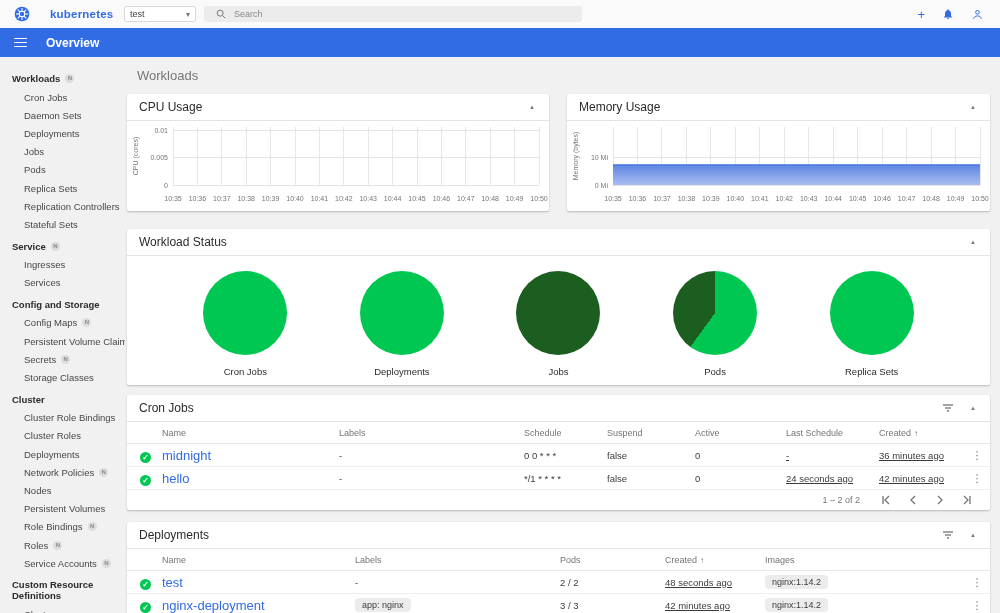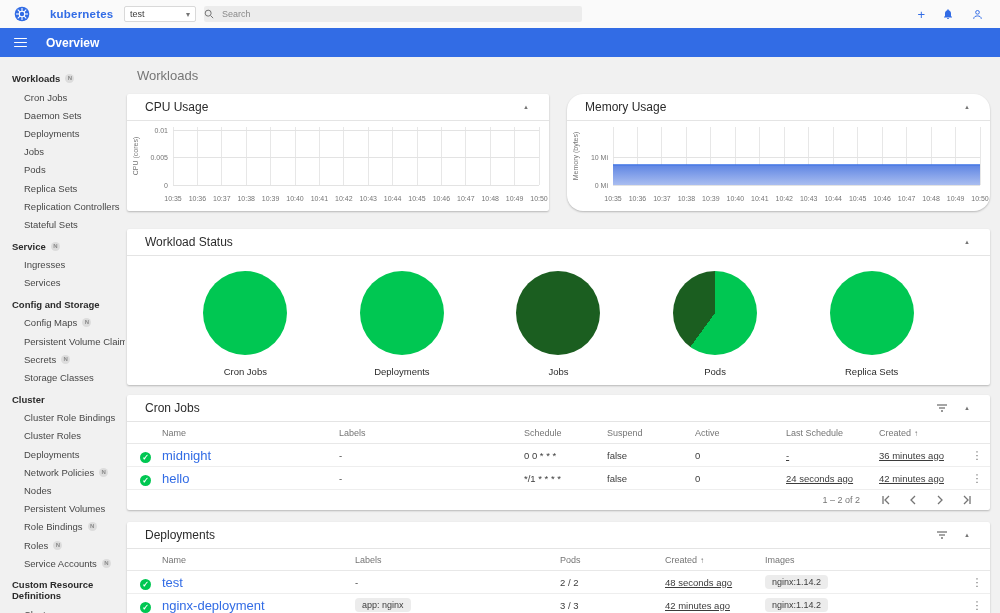--- a/index.html
+++ b/index.html
@@ -8,21 +8,21 @@
 
   
   .topbar { height:28px; background:#fafafa; display:flex; align-items:center; padding:0 16px 0 14px; }
   .logo { display:flex; align-items:center; gap:20px; width:96px; }
   .logo-text { color:#326ce5; font-weight:bold; font-size:11.5px; letter-spacing:.2px; }
   .ns-select { width:72px; height:16px; background:#fff; border:1px solid #d9d9d9; border-radius:2px;
     display:flex; align-items:center; justify-content:space-between; padding:0 5px; margin-left:14px;
     font-size:9px; color:#3c3c3c; cursor:pointer; }
   .ns-caret { color:#757575; font-size:8px; }
   .searchbox { width:378px; height:16px; margin-left:8px; background:#ececec; border-radius:2px;
-    display:flex; align-items:center; padding:0 0; gap:8px; }
+    display:flex; align-items:center; padding:0 12px; gap:8px; }
   .searchbox input { border:none; outline:none; background:transparent; font-size:9px; width:100%;
     font-family:"Liberation Sans", sans-serif; color:#3c3c3c; }
   .searchbox input::placeholder { color:#8a8a8a; }
   .top-actions { margin-left:auto; display:flex; align-items:center; gap:17px; }
   .top-actions .act { color:#326ce5; cursor:pointer; display:flex; align-items:center; }
   .plus-glyph { font-size:13px; line-height:13px; color:#326ce5; }
 
   
   .toolbar { height:29px; background:#326ce5; display:flex; align-items:center; padding:0 14px; }
   .burger { width:13px; display:flex; flex-direction:column; gap:2.5px; cursor:pointer; }
@@ -37,29 +37,29 @@
   .side-item { font-size:9.5px; color:#474747; padding:3.6px 4px 3.6px 24px; cursor:pointer; white-space:nowrap;
     display:flex; align-items:center; }
   .n-badge { display:inline-block; width:9px; height:9px; border-radius:50%; background:#dcdcdc; color:#8a8a8a;
     font-size:6px; line-height:9px; text-align:center; margin-left:5px; font-weight:bold; flex:none; }
 
   .main { flex:1; padding:9px 10px 0 2px; overflow:hidden; }
   .page-title { font-size:13px; color:#767676; margin:2px 0 11px 10px; }
 
   
   .card { background:#fff; border-radius:2px; box-shadow:0 1px 2px rgba(0,0,0,.24); }
-  .card-header { height:27px; display:flex; align-items:center; padding:0 18px; border-bottom:1px solid #e4e4e4; }
+  .card-header { height:27px; display:flex; align-items:center; padding:0 12px; border-bottom:1px solid #e4e4e4; }
   .card-title { font-size:12px; color:#2b2b2b; }
   .card-header .spacer { flex:1; }
   .collapse-arrow { color:#757575; font-size:6px; cursor:pointer; padding:2px; }
   .filter-btn { cursor:pointer; margin-right:14px; display:flex; align-items:center; }
 
   .charts-row { display:flex; gap:18px; margin-bottom:18px; }
   .chart-card-cpu { width:422px; flex:none; }
-  .chart-card-mem { flex:1;border-radius:16px; }
+  .chart-card-mem { flex:1; }
   .chart-area { height:90px; }
 
   .status-card { margin-bottom:10px; }
   .pies-row { display:flex; justify-content:space-around; padding:15px 40px 8px 40px; }
   .pie-block { display:flex; flex-direction:column; align-items:center; }
   .pie { width:84px; height:84px; border-radius:50%; }
   .pie-label { font-size:9.5px; color:#2b2b2b; margin-top:11px; }
 
   
   .table-card { margin-bottom:12px; }

